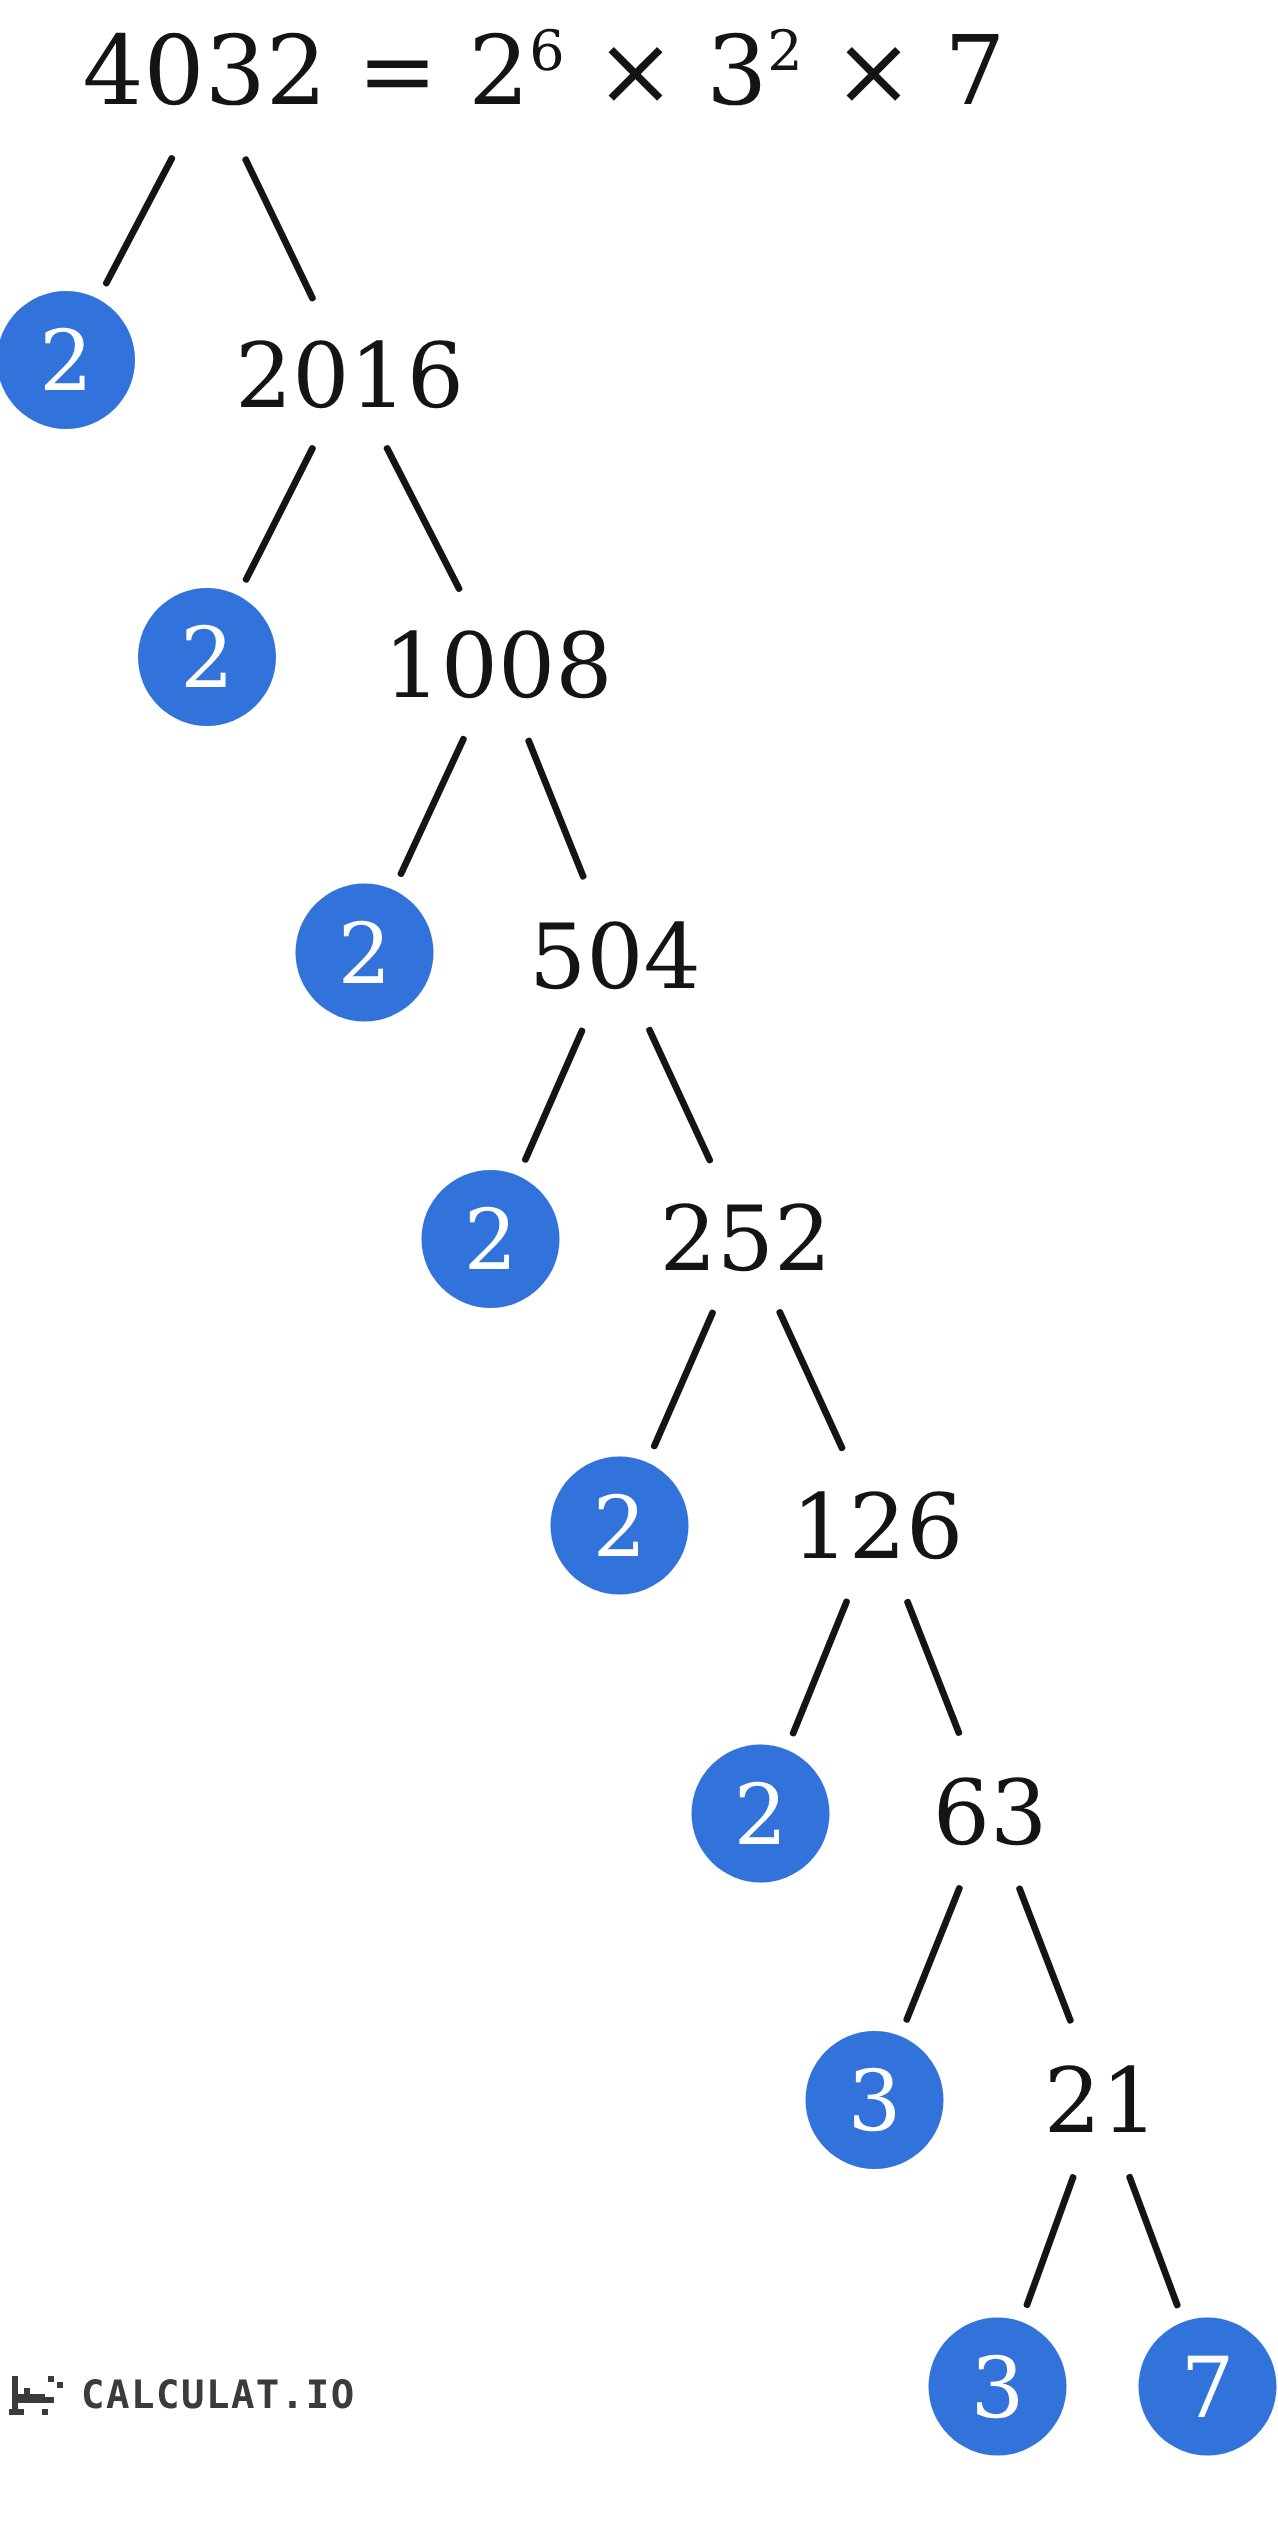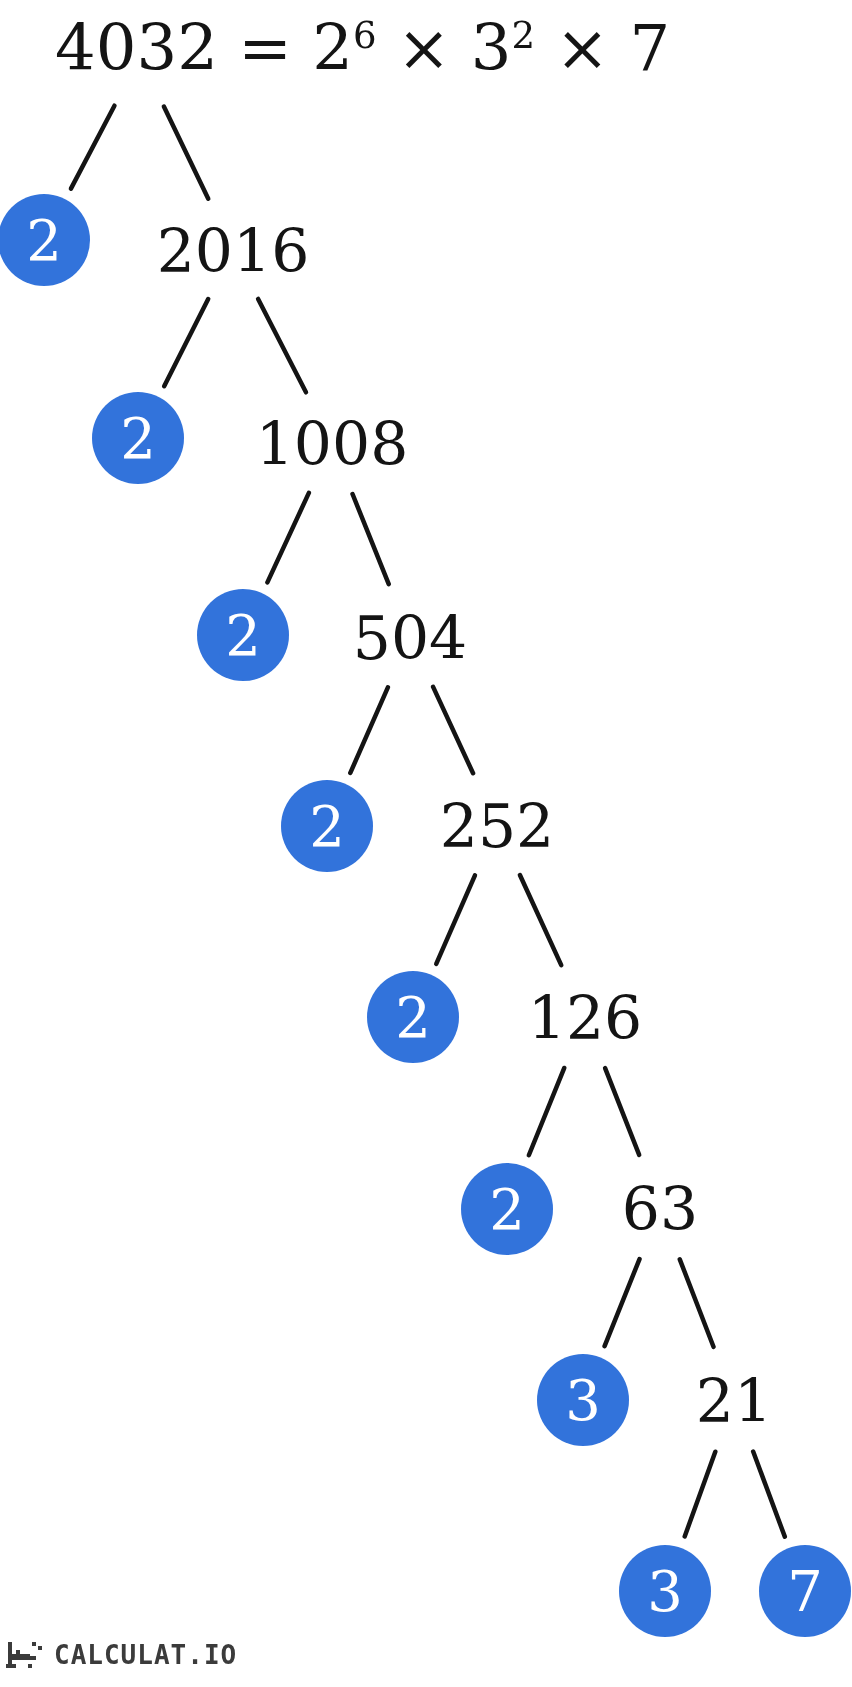--- a/index.html
+++ b/index.html
@@ -32,21 +32,21 @@
     line-height: 0;
   }
   #tree-svg {
     position: absolute;
     left: 0;
     top: 0;
   }
   .watermark {
     position: absolute;
     left: 6px;
-    top: 1638px;
+    top: 1580px;
     display: flex;
     align-items: center;
     gap: 8px;
     color: #3b3b3b;
   }
   .watermark-text {
     font-family: "DejaVu Sans Mono", monospace;
     font-weight: bold;
     font-size: 26px;
     letter-spacing: 1px;

